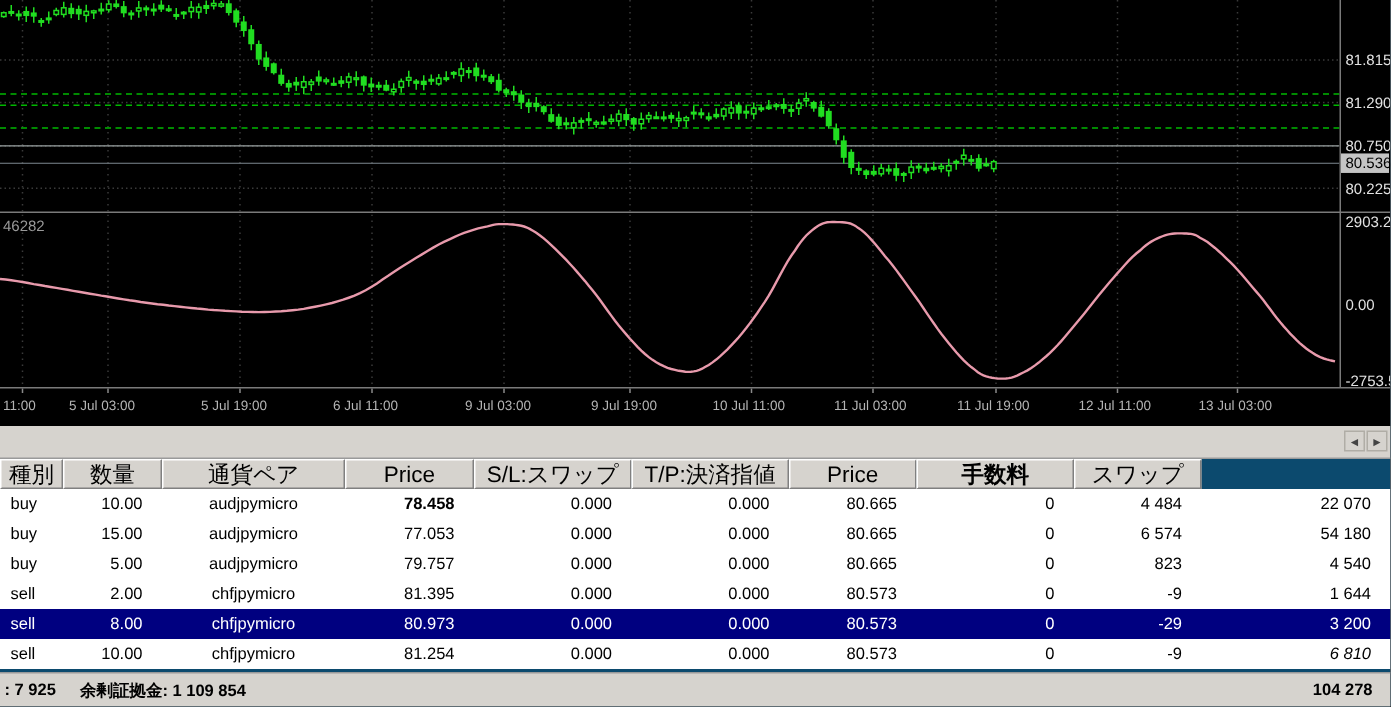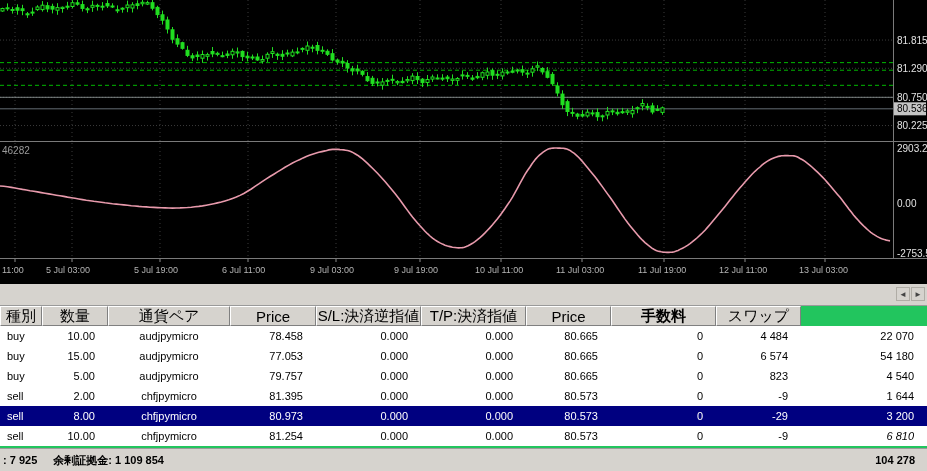--- a/index.html
+++ b/index.html
@@ -1,16 +1,16 @@
 <!DOCTYPE html>
 <html><head>
 <meta charset="utf-8">
 <style>
   html,body{margin:0;padding:0;background:#888;}
-  .screen{position:relative;width:927px;height:471px;overflow:hidden;background:#22c55e;
+  .screen{position:relative;width:927px;height:471px;overflow:hidden;background:#0c4a6e;
           font-family:"Liberation Sans",sans-serif;}
   
   .chart-panel{position:absolute;left:0;top:0;width:927px;height:284px;background:#000;}
   .chart-panel svg{position:absolute;left:0;top:0;}
   text.ax {fill:#e2e2e2;font:10px "Liberation Sans",sans-serif;}
   text.axb{fill:#000;font:10px "Liberation Sans",sans-serif;}
   text.axd{fill:#9a9a9a;font:10px "Liberation Sans",sans-serif;}
   text.tl {fill:#b4b4b4;font:9px "Liberation Sans",sans-serif;}
   
   .mid-band{position:absolute;left:0;top:284px;width:927px;height:22px;background:#d6d3ce;
@@ -399,32 +399,32 @@
       <div class="scr-btn">◄</div>
       <div class="scr-btn">►</div>
     </div>
   </div>
 
   <div class="thead" id="thead">
       <div class="hcell" style="width: 42px;">種別</div>
       <div class="hcell" style="width: 66px;">数量</div>
       <div class="hcell" style="width: 122px;">通貨ペア</div>
       <div class="hcell" style="width: 86px;">Price</div>
-      <div class="hcell" style="width: 105px;">S/L:決済逆指値</div>
+      <div class="hcell" style="width: 105px;">S/L:スワップ</div>
       <div class="hcell" style="width: 105px;">T/P:決済指値</div>
       <div class="hcell" style="width: 85px;">Price</div>
       <div class="hcell" style="width: 105px; font-weight: bold;">手数料</div>
       <div class="hcell" style="width: 85px;">スワップ</div>
     </div>
   <div class="tbody" id="tbody">
       <div class="trow">
         <div class="tcell al" style="width: 42px;">buy</div>
         <div class="tcell ar" style="width: 66px;">10.00</div>
         <div class="tcell ac" style="width: 122px;">audjpymicro</div>
-        <div class="tcell ar" style="width: 86px;">78.458</div>
+        <div class="tcell ar" style="width: 86px; font-weight: bold;">78.458</div>
         <div class="tcell ar" style="width: 105px;">0.000</div>
         <div class="tcell ar" style="width: 105px;">0.000</div>
         <div class="tcell ar" style="width: 85px;">80.665</div>
         <div class="tcell ar" style="width: 105px;">0</div>
         <div class="tcell ar" style="width: 85px;">4 484</div>
         <div class="tcell ar" style="width: 126px;">22 070</div>
       </div>
       <div class="trow">
         <div class="tcell al" style="width: 42px;">buy</div>
         <div class="tcell ar" style="width: 66px;">15.00</div>

